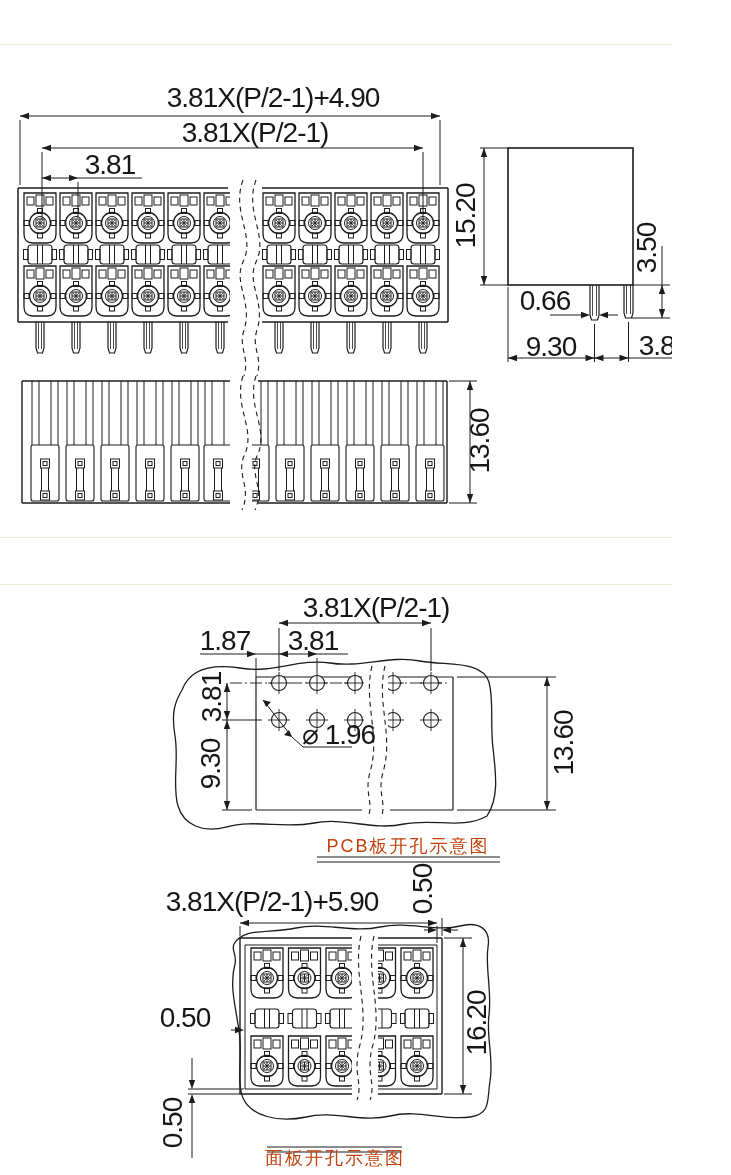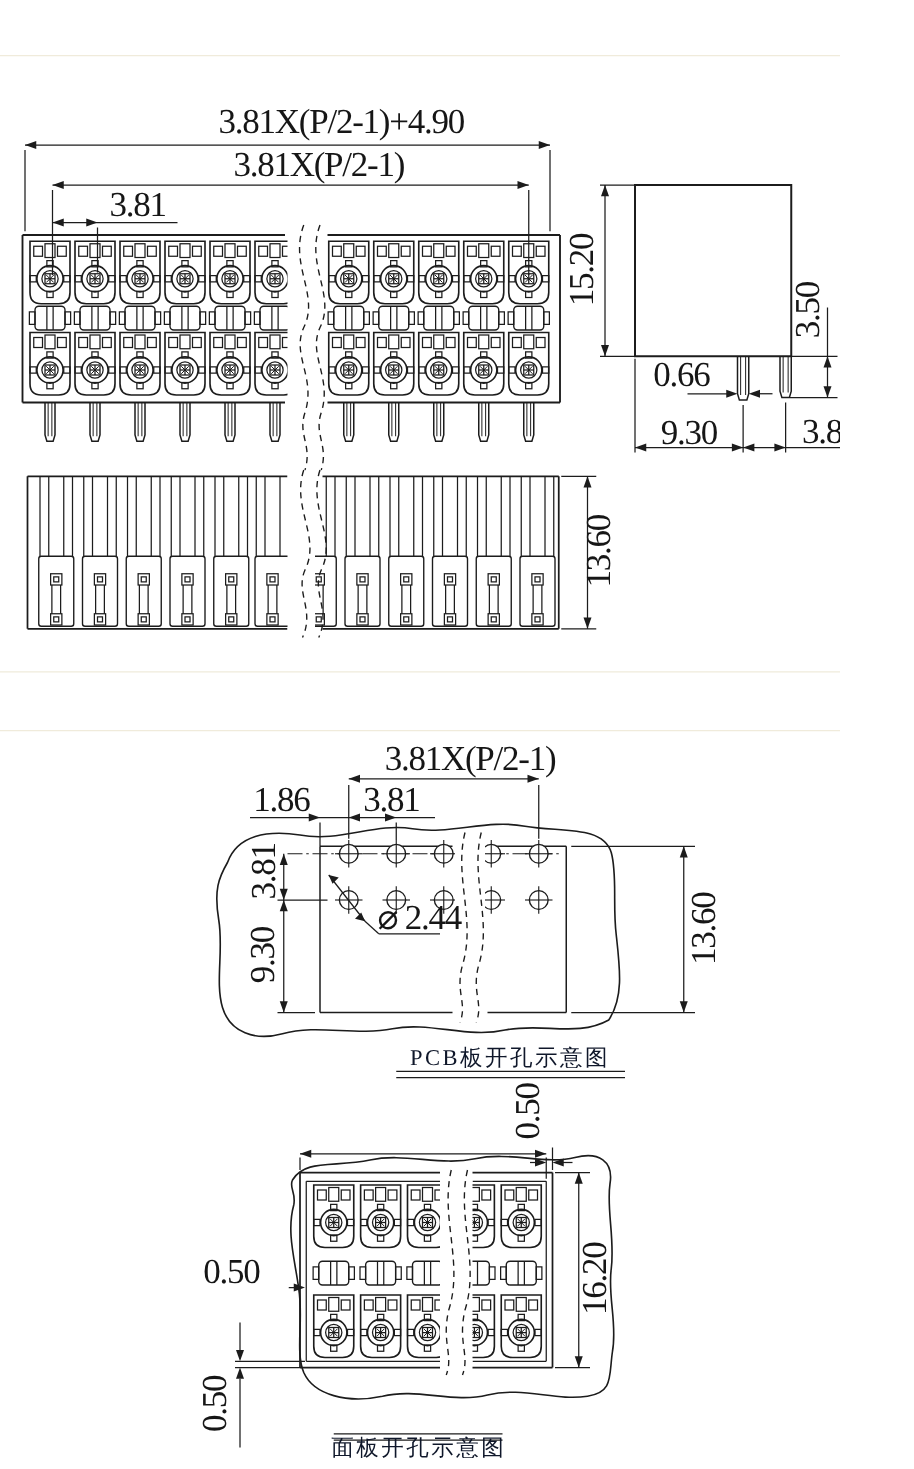--- a/index.html
+++ b/index.html
@@ -1,26 +1,26 @@
 <!DOCTYPE html>
 <html><head>
 <meta charset="utf-8">
 <style>
   html,body{margin:0;padding:0;background:#ffffff;}
   #root{position:relative;width:672px;height:1175px;background:#fff;overflow:hidden;
-        font-family:Liberation Serif, serif;}
+        font-family:Liberation Sans, sans-serif;}
   .card{position:absolute;border:1px solid #f0ebdb;border-radius:5px;background:#fff;}
   #card1{left:-8px;top:44px;width:724px;height:492px;}
   #card2{left:-8px;top:584px;width:724px;height:610px;}
   #cad{position:absolute;left:0;top:0;}
   .dim{position:absolute;font-size:28px;letter-spacing:-1px;color:#161616;
        white-space:nowrap;line-height:1;}
   .c{transform:translateX(-50%);}
   .rot{transform:translate(-50%,-50%) rotate(-90deg);}
-  .cap{position:absolute;font-size:18px;letter-spacing:2px;color:#0f172a;
+  .cap{position:absolute;font-size:18px;letter-spacing:2px;color:#c2410c;
        white-space:nowrap;transform:translateX(-50%);line-height:1.2;}
 </style>
 </head>
 <body>
 
 <div id="root">
   <div class="card" id="card1"></div>
   <div class="card" id="card2"></div>
 
   <svg id="cad" width="731" height="1175" viewBox="0 0 731 1175">
@@ -935,26 +935,27 @@
 
   <div class="dim rot" style="left:466px;top:216px">15.20</div>
   <div class="dim rot" style="left:647px;top:248px">3.50</div>
   <div class="dim c" style="left:545px;top:287px">0.66</div>
   <div class="dim c" style="left:551px;top:333px">9.30</div>
   <div class="dim c" style="left:664px;top:332px">3.81</div>
 
   <div class="dim rot" style="left:480px;top:441px">13.60</div>
 
   <div class="dim c" style="left:376px;top:594px">3.81X(P/2-1)</div>
-  <div class="dim c" style="left:225px;top:627px">1.86</div>
+  <div class="dim c" style="left:225px;top:627px">1.87</div>
   <div class="dim c" style="left:313px;top:627px">3.81</div>
   <div class="dim rot" style="left:212px;top:697px">3.81</div>
   <div class="dim rot" style="left:211px;top:764px">9.30</div>
-  <div class="dim" style="left:302px;top:721px">⌀ 2.44</div>
+  <div class="dim" style="left:302px;top:721px">⌀ 1.96</div>
   <div class="dim rot" style="left:564px;top:743px">13.60</div>
   <div class="cap" style="left:408px;top:836px">PCB板开孔示意图</div>
 
+  <div class="dim c" style="left:272px;top:888px">3.81X(P/2-1)+5.90</div>
   <div class="dim rot" style="left:423px;top:889px">0.50</div>
   <div class="dim c" style="left:185px;top:1004px">0.50</div>
   <div class="dim rot" style="left:477px;top:1023px">16.20</div>
   <div class="dim rot" style="left:173px;top:1123px">0.50</div>
   <div class="cap" style="left:335px;top:1148px">面板开孔示意图</div>
 </div>
 
 </body></html>

